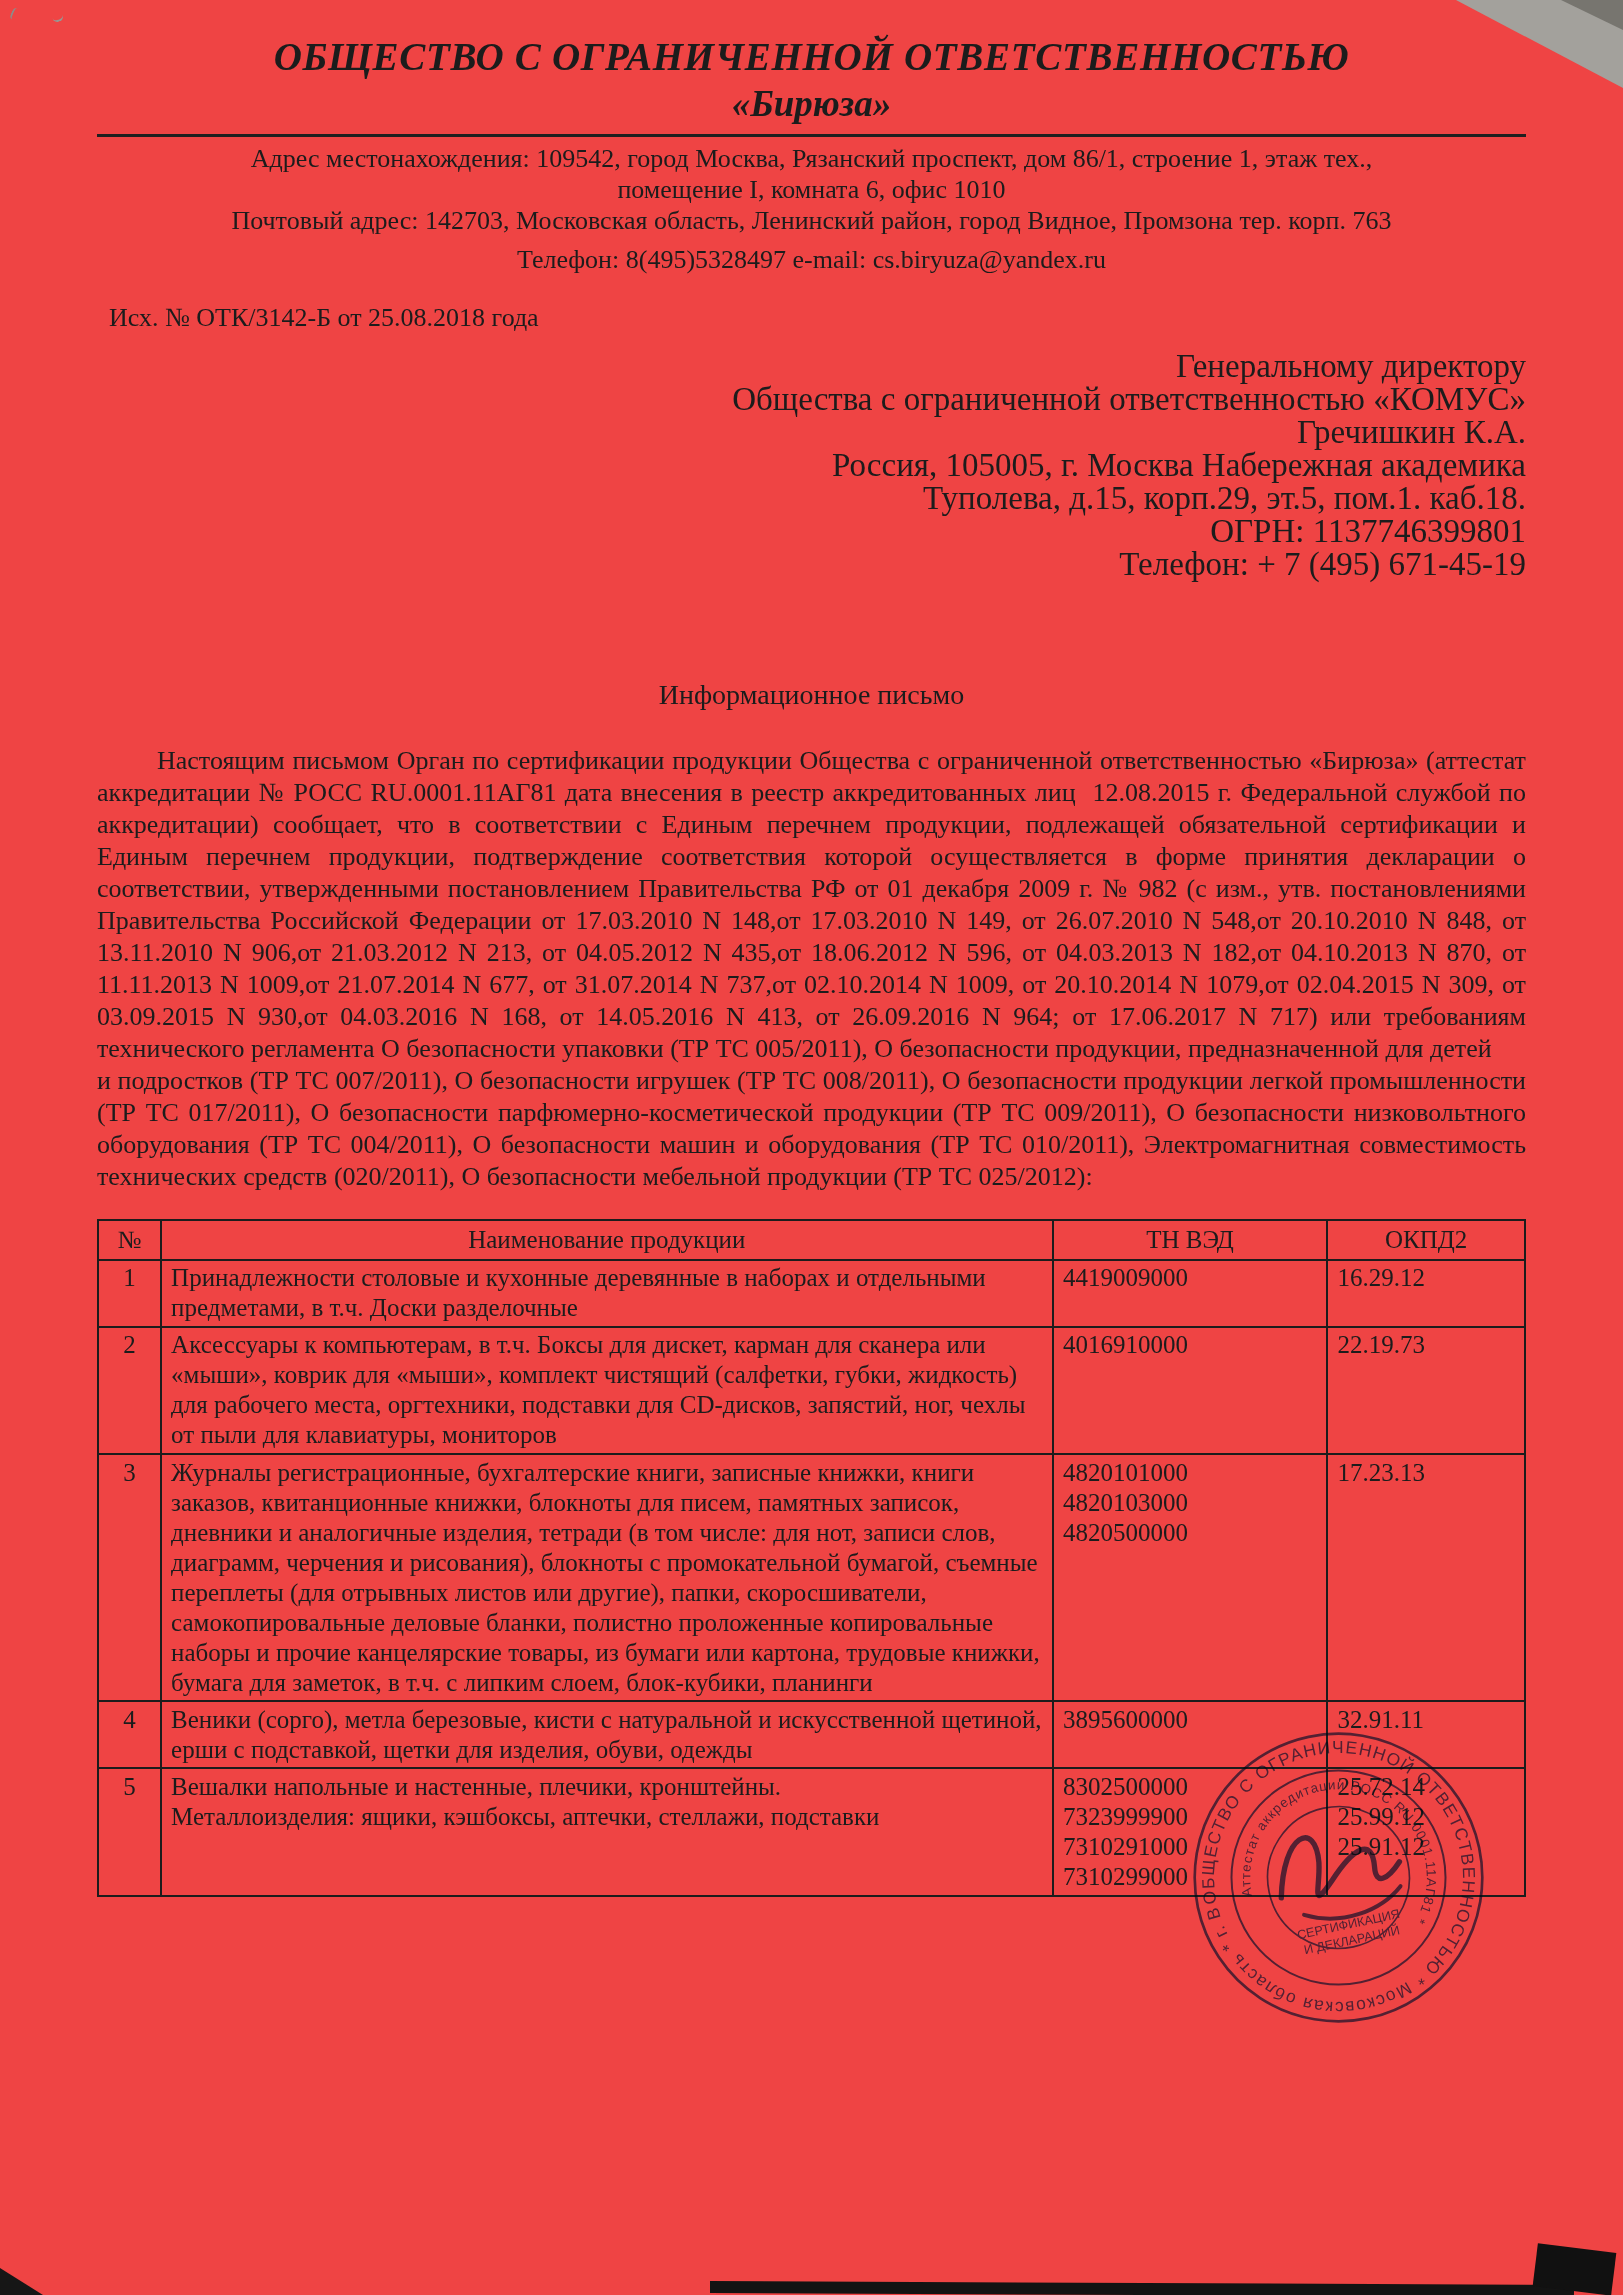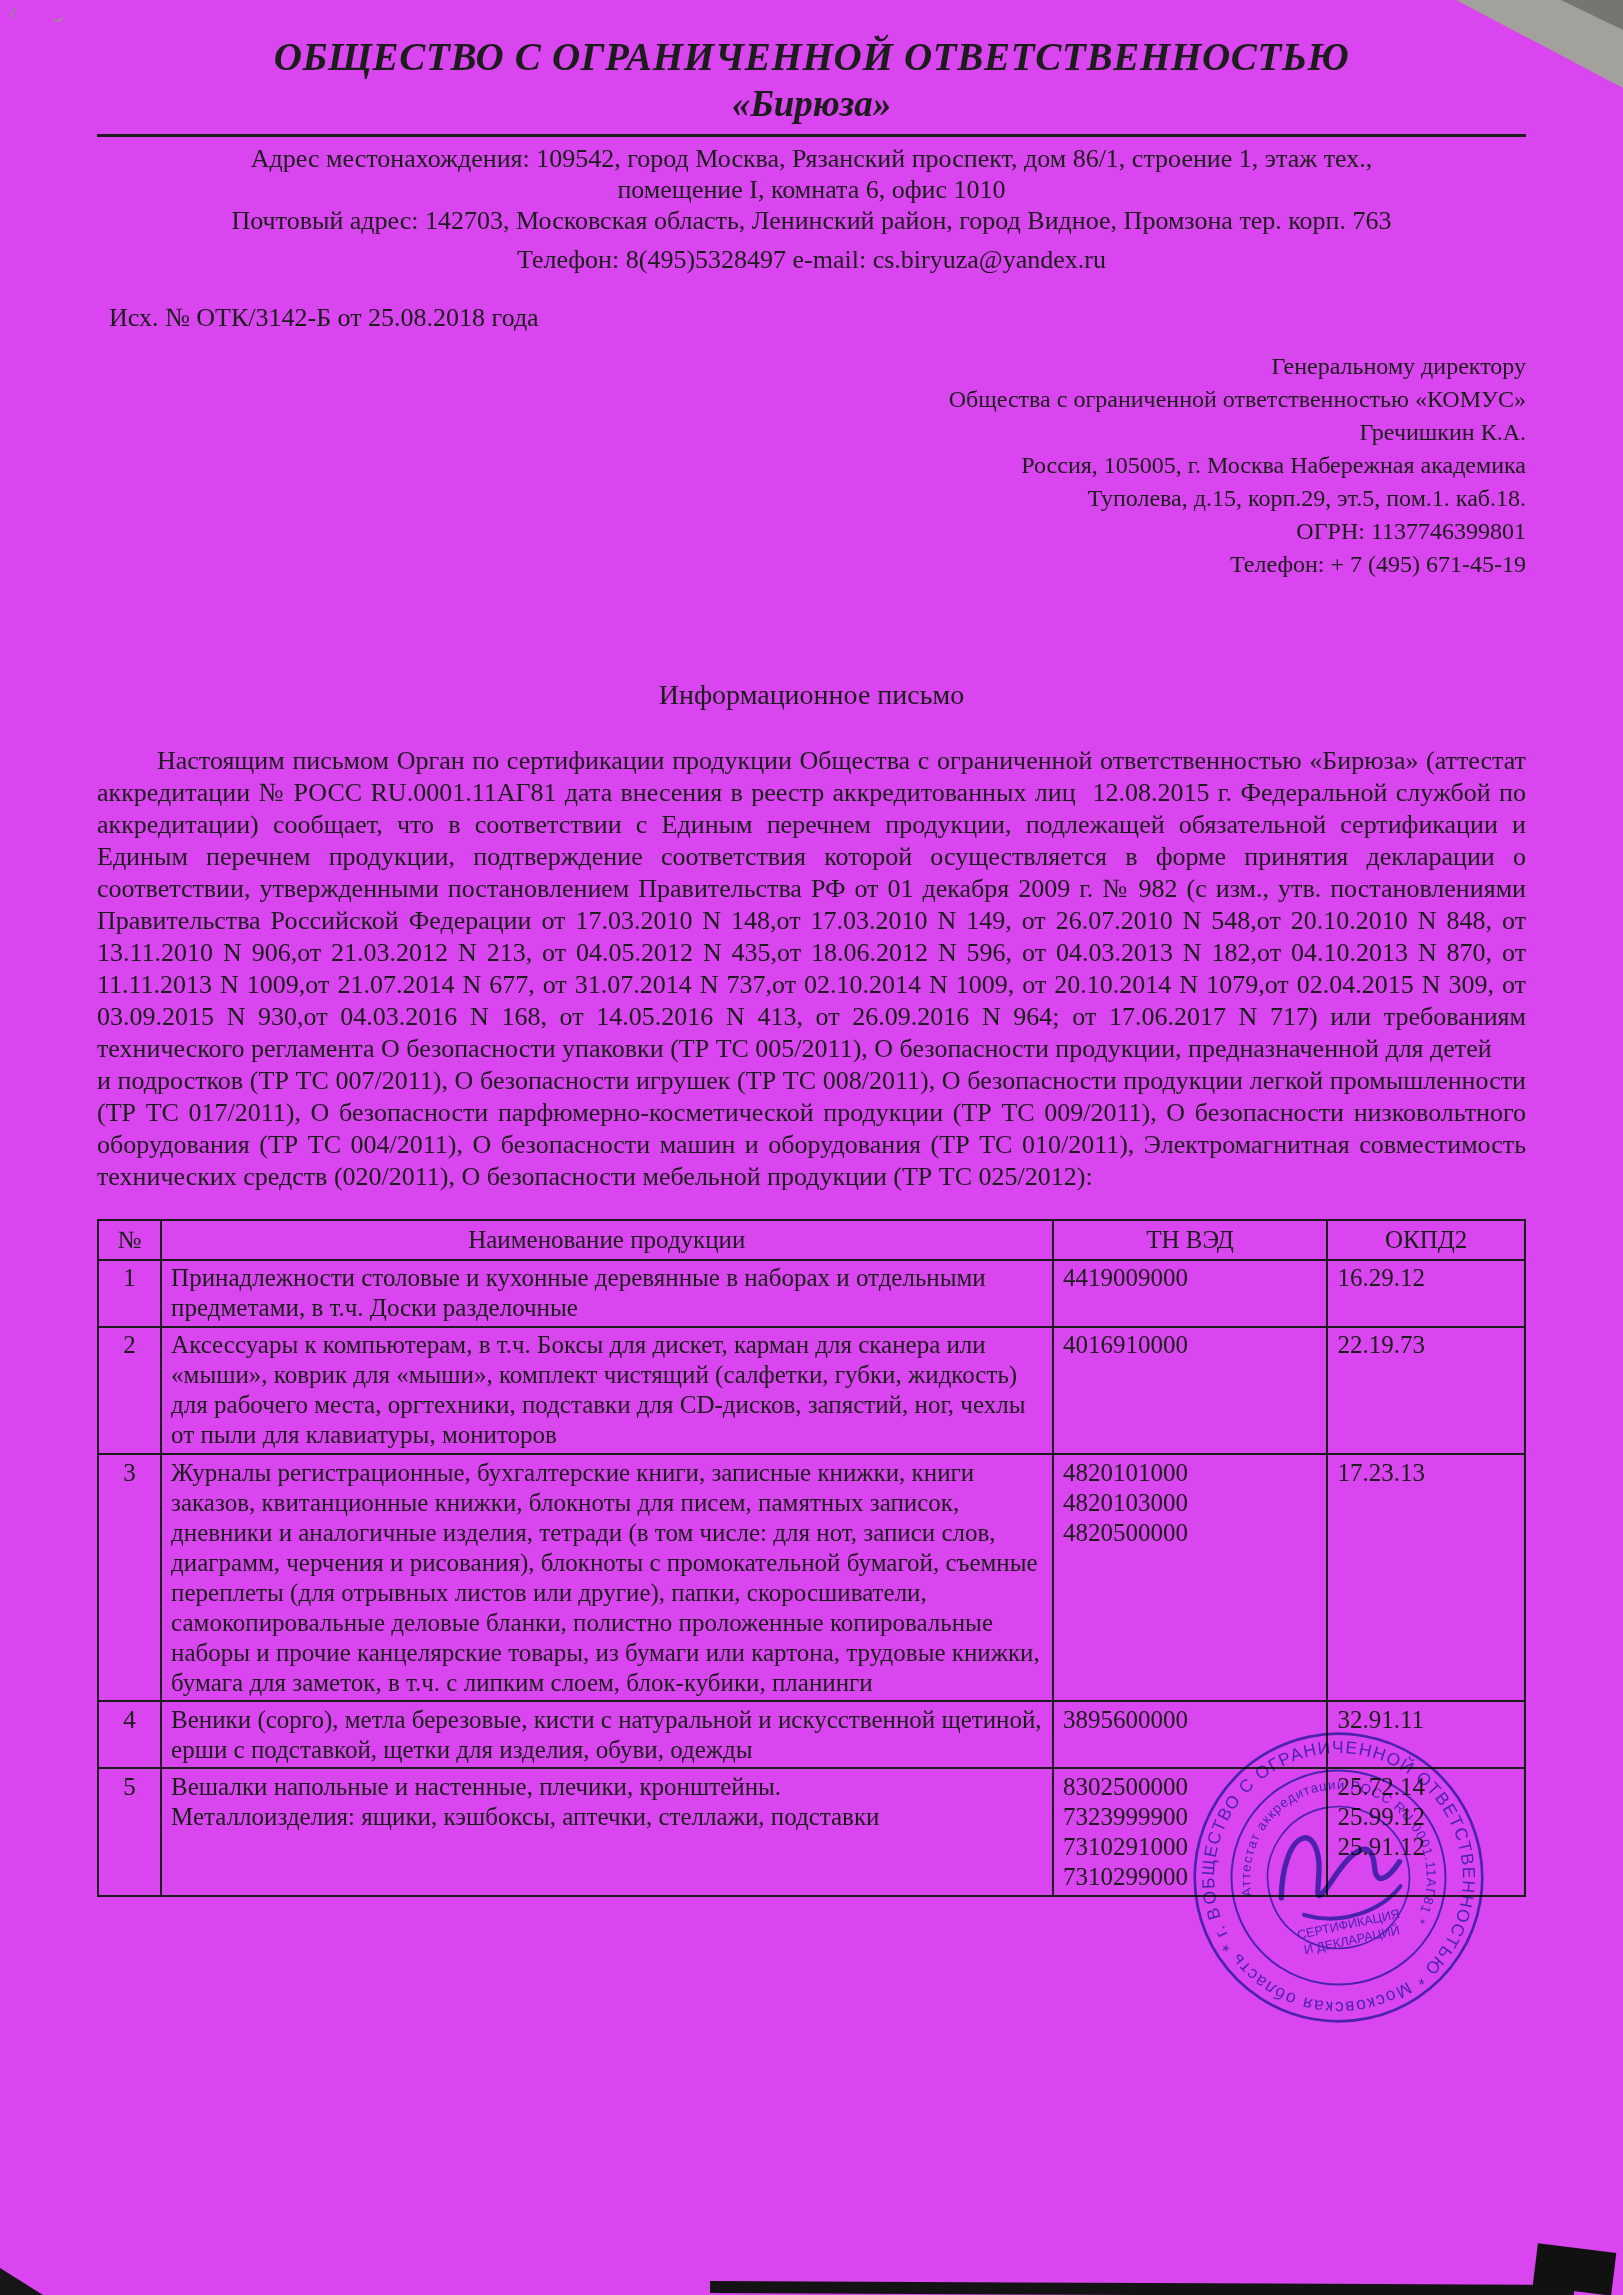--- a/index.html
+++ b/index.html
@@ -1,32 +1,32 @@
 <!DOCTYPE html>
 <html style="font-size:10.5px"><head>
 <meta charset="utf-8">
 <style>
   html,body { margin:0; padding:0; background:#d6d5d1; }
   .page {
     position:relative; width:1623px; height:2295px;
-    background:#d946ef; overflow:hidden;
+    background:#ef4444; overflow:hidden;
     font-family:"Liberation Serif", serif; color:#1c1c1c;
   }
   .content { position:absolute; left:97px; top:0; width:1429px; }
 
   .title-block { text-align:center; margin-top:34px; border-bottom:3.3px solid #1f1f1f; padding-bottom:9.2px; }
   .title1 { font-size:39px; font-weight:bold; font-style:italic; letter-spacing:0.7px; }
   .title2 { font-size:37px; font-weight:bold; font-style:italic; margin-top:2.6px; }
 
   .addr { text-align:center; font-size:26px; line-height:31px; white-space:pre-line; margin-top:6.5px; }
   .ogrn-line, .phone-line { text-align:center; font-size:26px; line-height:31px;margin-top:8px; }
   .ogrn-line { margin-top:29px; }
   .outgoing { font-size:26px; margin-top:27.5px;margin-left:12px; }
 
-  .recipient { text-align:right; font-size:24px; line-height:33px; white-space:pre-line; margin-top:17px; }
+  .recipient { text-align:right; font-size:33px; line-height:33px; white-space:pre-line; margin-top:17px; }
 
   .letter-title { text-align:center; font-size:28px; margin-top:98px; }
 
   .body-text {
     margin-top:34px; font-size:26px; line-height:32px;
     text-align:justify; text-indent:60px; white-space:pre-wrap;
   }
 
   table.products { border-collapse:collapse; width:100%; margin-top:26px; font-size:25px; line-height:30px; }
   table.products th, table.products td { border:2px solid #1c1c1c; vertical-align:top; padding:2.6px 9.2px; }

